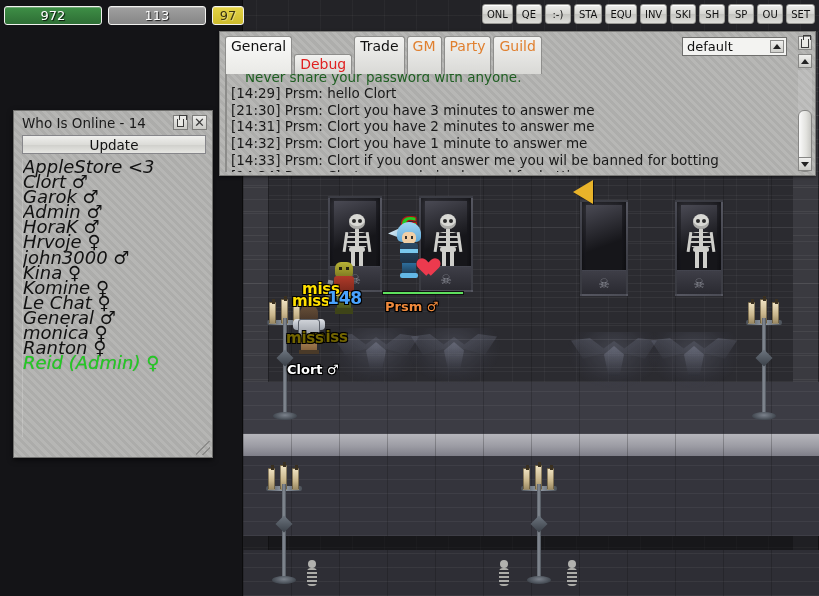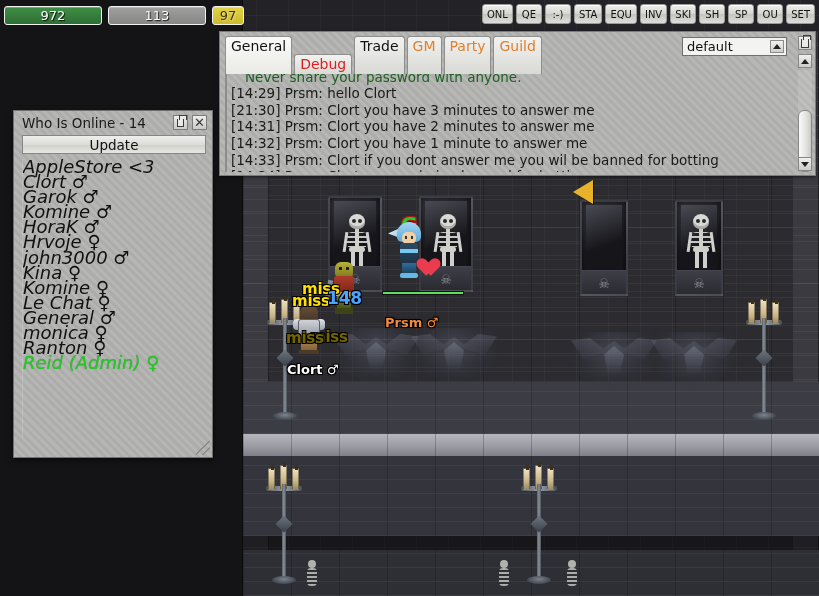--- a/index.html
+++ b/index.html
@@ -692,21 +692,21 @@
         <div class="face"></div>
       <div class="body"></div>
         <div class="trim"></div>
         <div class="legs"></div>
         <div class="boots"></div>
     </div>
     <div class="heart" style="left:412px;top:251px;"></div>
     <div class="hp-bar" style="left:382px;top:291px;width:82px;">
       <i style="width:100%"></i>
     </div>
-    <div class="name-tag" style="left:385px;top:315px;color:#f08a3c;">Prsm ♂</div>
+    <div class="name-tag" style="left:385px;top:299px;color:#f08a3c;">Prsm ♂</div>
 
     <div class="sprite char-mob" style="left:331px;top:262px;">
       <div class="weapon"></div>
         <div class="head"></div>
         <div class="torso"></div>
       <div class="belt"></div>
         <div class="legs"></div>
         <div class="feet"></div>
     </div>
 
@@ -807,21 +807,21 @@
     <div class="win-btn" style="right:5px;">
       <span class="close-x">✕</span>
     </div>
 
     <div id="who-update">Update</div>
 
     <div id="who-list">
       <div class="who-row">AppleStore &lt;3</div>
       <div class="who-row">Clort ♂</div>
       <div class="who-row">Garok ♂</div>
-      <div class="who-row">Komine ♂</div>
+      <div class="who-row">Admin ♂</div>
       <div class="who-row">HoraK ♂</div>
       <div class="who-row">Hrvoje ♀</div>
       <div class="who-row">john3000 ♂</div>
       <div class="who-row">Kina ♀</div>
       <div class="who-row">Komine ♀</div>
       <div class="who-row">Le Chat ♀</div>
       <div class="who-row">General ♂</div>
       <div class="who-row">monica ♀</div>
       <div class="who-row">Ranton ♀</div>
       <div class="who-row admin">Reid (Admin) ♀</div>

